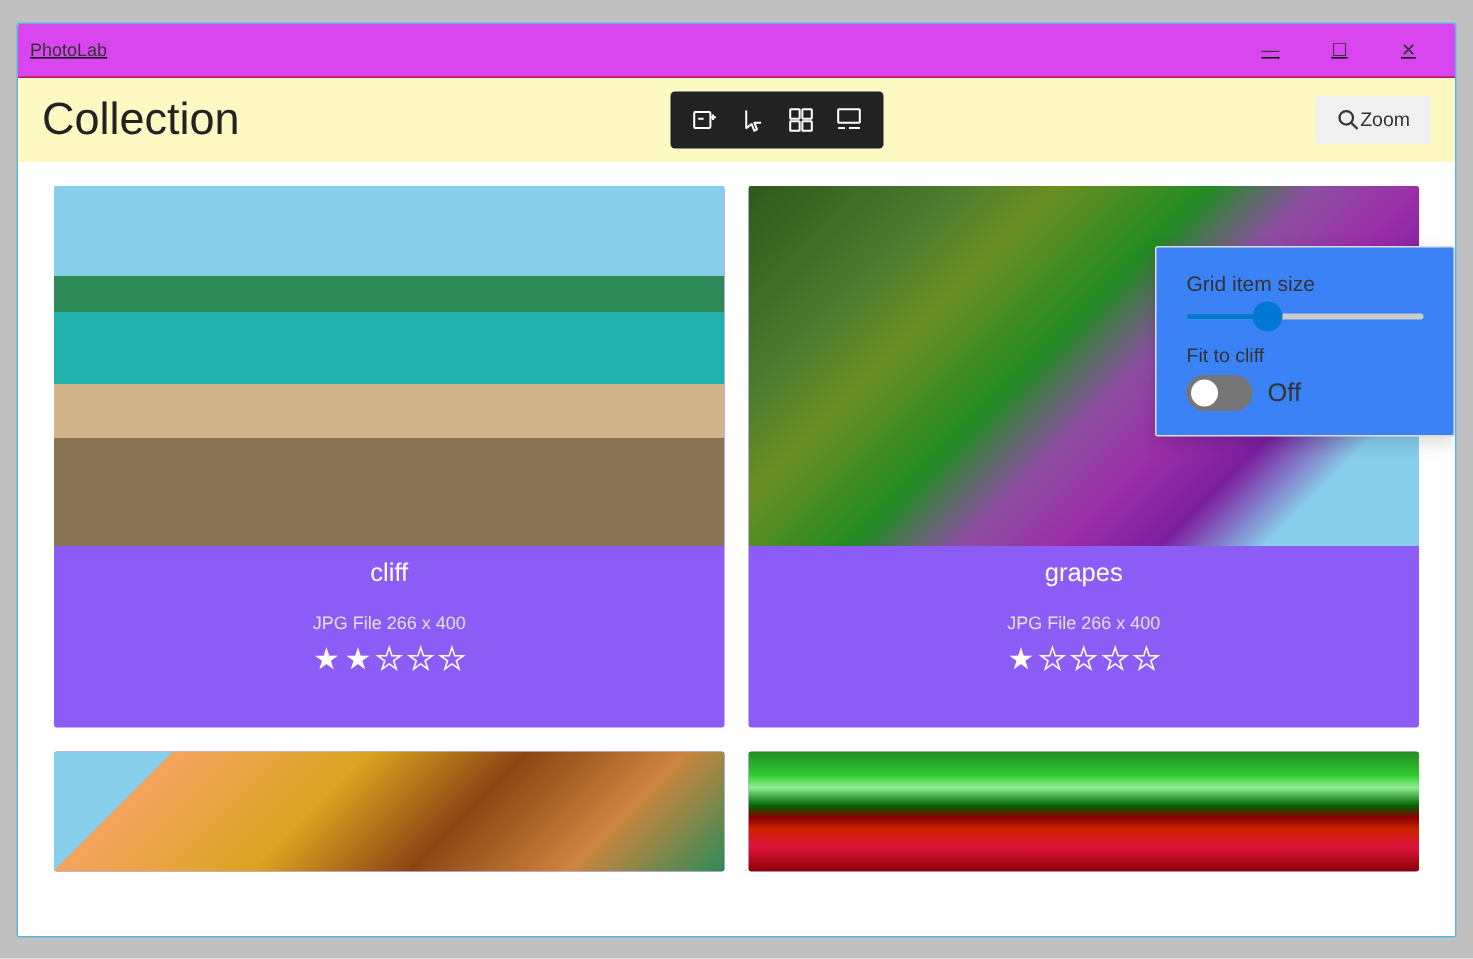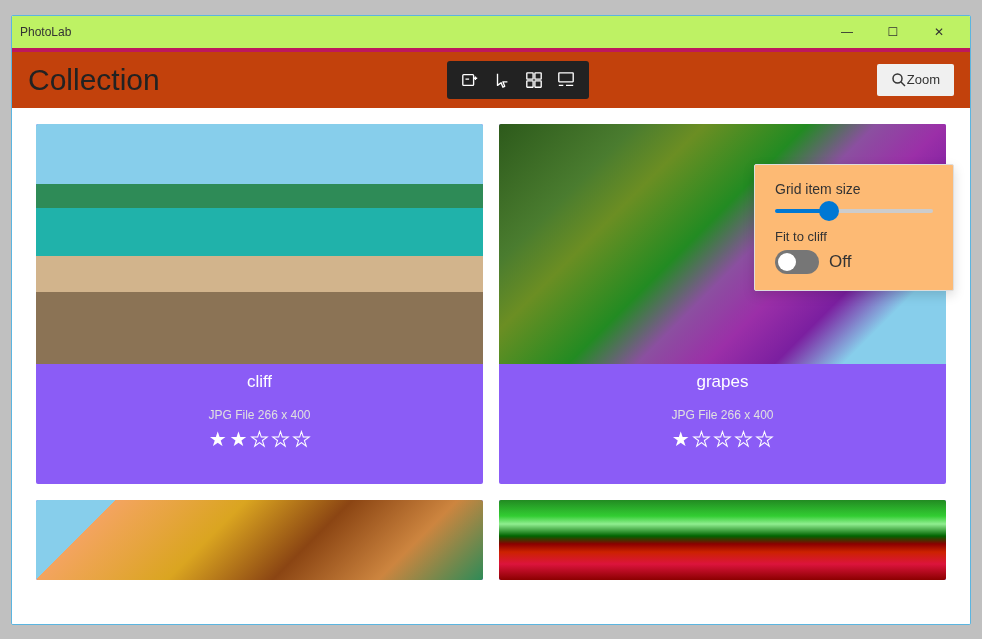--- a/index.html
+++ b/index.html
@@ -22,27 +22,28 @@
       border-radius: 2px;
       display: flex;
       flex-direction: column;
       position: relative;
       overflow: hidden;
     }
 
     
     .titlebar {
       height: 36px;
-      background: #bef264;
+      background: #d946ef;
       display: flex;
       align-items: center;
       justify-content: space-between;
       padding: 0 8px;
-      border-bottom: 4px solid #be185d;
+      border-bottom: 1px solid #be185d;
       flex-shrink: 0;
+      text-decoration: underline;
     }
 
     .titlebar-left {
       display: flex;
       align-items: center;
       gap: 6px;
     }
 
     .app-title {
       font-size: 12px;
@@ -64,21 +65,21 @@
       display: flex;
       align-items: center;
       justify-content: center;
       font-size: 12px;
       color: #333;
     }
 
     
     .toolbar {
       height: 56px;
-      background: #c2410c;
+      background: #fef9c3;
       display: flex;
       align-items: center;
       justify-content: space-between;
       padding: 0 16px;
       flex-shrink: 0;
     }
 
     .page-title {
       font-size: 30px;
       font-weight: 300;
@@ -210,22 +211,22 @@
       color: #fff;
     }
 
     .star.filled { color: #fff; }
     .star.empty { color: transparent; -webkit-text-stroke: 1px #fff; }
 
     
     .zoom-dropdown {
       position: absolute;
       top: 56px;
-      right: 16px;
-      background: #fdba74;
+      right: 0;
+      background: #3b82f6;
       border: 1px solid #ddd;
       box-shadow: 0 4px 12px rgba(0,0,0,0.15);
       border-radius: 2px;
       padding: 16px 20px;
       width: 200px;
       z-index: 100;
     }
 
     .zoom-dropdown-title {
       font-size: 14px;

